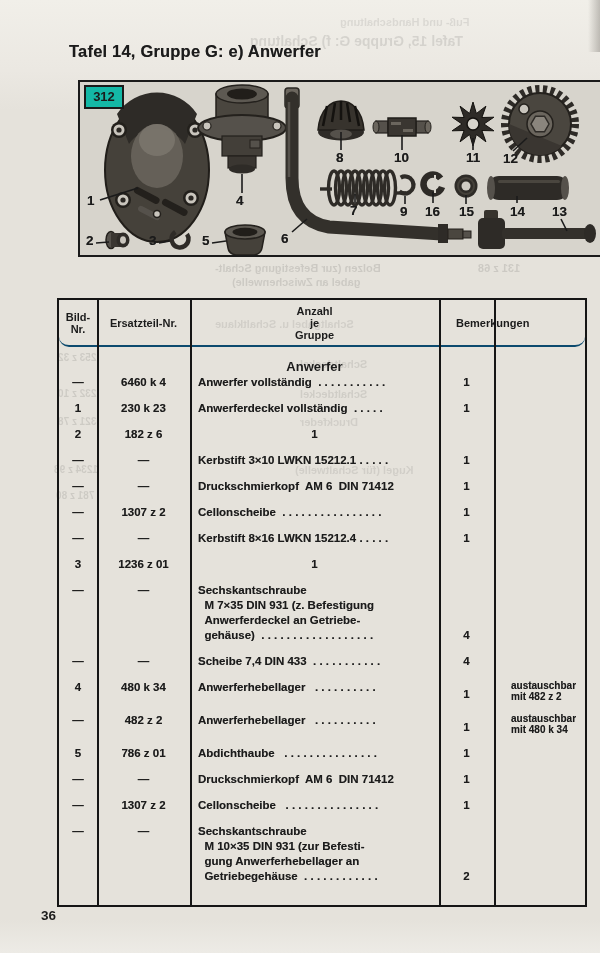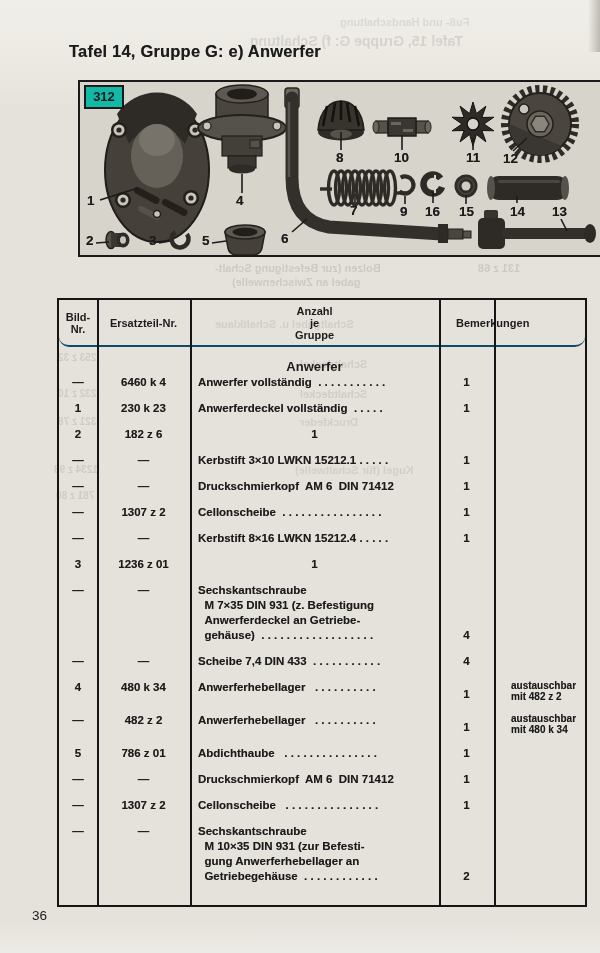--- a/index.html
+++ b/index.html
@@ -32,21 +32,21 @@
                  font-size:13px;font-weight:bold;}
   .row{display:grid;grid-template-columns:38px 93px 249px 55px 1fr;margin-bottom:11px;
        font-size:11.5px;line-height:15px;font-weight:bold;
        text-shadow:0 0 .4px rgba(27,27,27,.45);}
   .c-bild{text-align:center;}
   .c-nr{text-align:center;}
   .c-ben{padding-left:8px;white-space:pre-wrap;}
   .c-anz{display:flex;align-items:flex-end;justify-content:center;}
   .c-bem{font-size:10px;line-height:11px;padding-left:17px;white-space:pre-line;
          display:flex;flex-direction:column;justify-content:center;}
-  .page-num{position:absolute;left:32px;top:908px;font-size:13.5px;font-weight:normal;z-index:2;}
+  .page-num{position:absolute;left:41px;top:908px;font-size:13.5px;font-weight:bold;z-index:2;}
   
   .edge-band{position:absolute;right:0;top:52px;bottom:0;width:21px;z-index:6;
              background:linear-gradient(to right,rgba(35,32,28,0) 0%,rgba(70,64,56,.45) 40%,#2a2username 0,#28241f 78%,#0e0d0b 100%);}
   .edge-band-top{position:absolute;right:0;top:0;height:52px;width:12px;z-index:6;
              background:linear-gradient(to right,rgba(60,55,48,0),rgba(60,55,48,.28));}
 </style>
 </head>
 <body>
 
 <h1 class="title">Tafel 14, Gruppe G: e) Anwerfer</h1>

